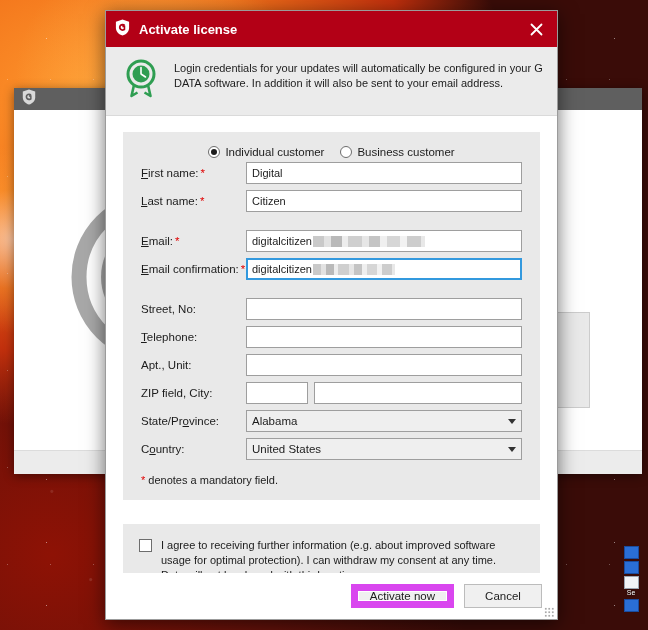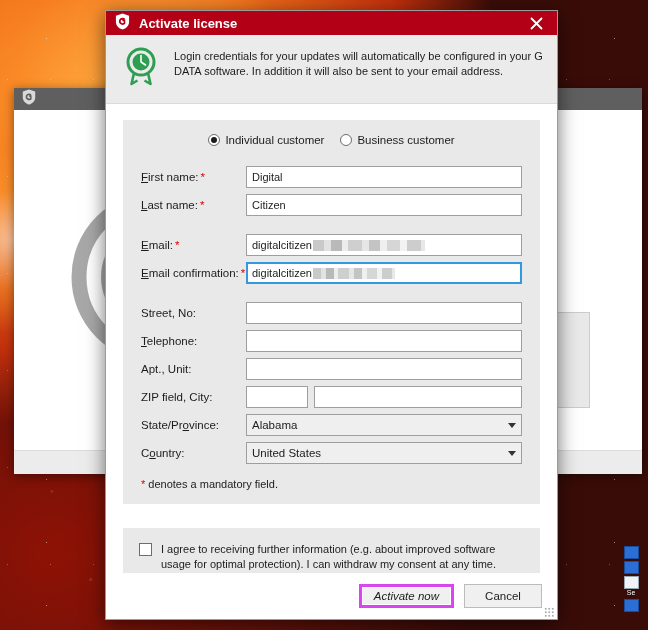--- a/index.html
+++ b/index.html
@@ -127,21 +127,21 @@
   #dialog {
     position: absolute;
     left: 105px; top: 10px;
     width: 453px; height: 610px;
     background: #ffffff;
     border: 1px solid #9b9b9b;
     box-shadow: 0 4px 18px rgba(0,0,0,0.55);
     display: flex; flex-direction: column;
   }
   #dialog-titlebar {
-    height: 24px;
+    height: 36px;
     background: #b30016;
     display: flex; align-items: center;
     padding: 0 10px 0 9px;
     flex: 0 0 auto;
   }
   #dialog-title {
     color: #ffffff;
     font-size: 13px;
     font-weight: bold;
     margin-left: 9px;
@@ -180,21 +180,21 @@
   }
 
   .panel {
     background: #e9e9e9;
     padding: 14px 18px 14px 18px;
   }
 
   
   #customer-type {
     display: flex; justify-content: center; gap: 16px;
-    margin-bottom: 20px;
+    margin-bottom: 4px;
   }
   .radio-opt { display: flex; align-items: center; gap: 5px; cursor: pointer; }
   .radio-dot {
     width: 12px; height: 12px; border-radius: 50%;
     border: 1px solid #6d6d6d;
     background: #ffffff;
     display: flex; align-items: center; justify-content: center;
     flex: 0 0 auto;
   }
   .radio-dot.checked::after {
@@ -311,23 +311,22 @@
     padding: 0 12px;
     background: #f0f0f0;
     border: 1px solid #bcbcbc;
     font-size: 11.5px;
     color: #1c1c1c;
     font-family: "Liberation Sans", sans-serif;
     display: flex; align-items: center; justify-content: center;
     cursor: pointer;
   }
   .dlg-btn.primary {
-    border: 3px solid #d946ef;
+    border: 7px solid #d946ef;
     box-shadow: inset 0 0 0 1px #ffffff;
-    font-style: italic;
   }
   #resize-grip {
     position: absolute;
     right: 3px; bottom: 2px;
     width: 10px; height: 10px;
     background-image:
       radial-gradient(circle, #9a9a9a 0.8px, transparent 1px);
     background-size: 3.5px 3.5px;
     opacity: 0.85;
   }

